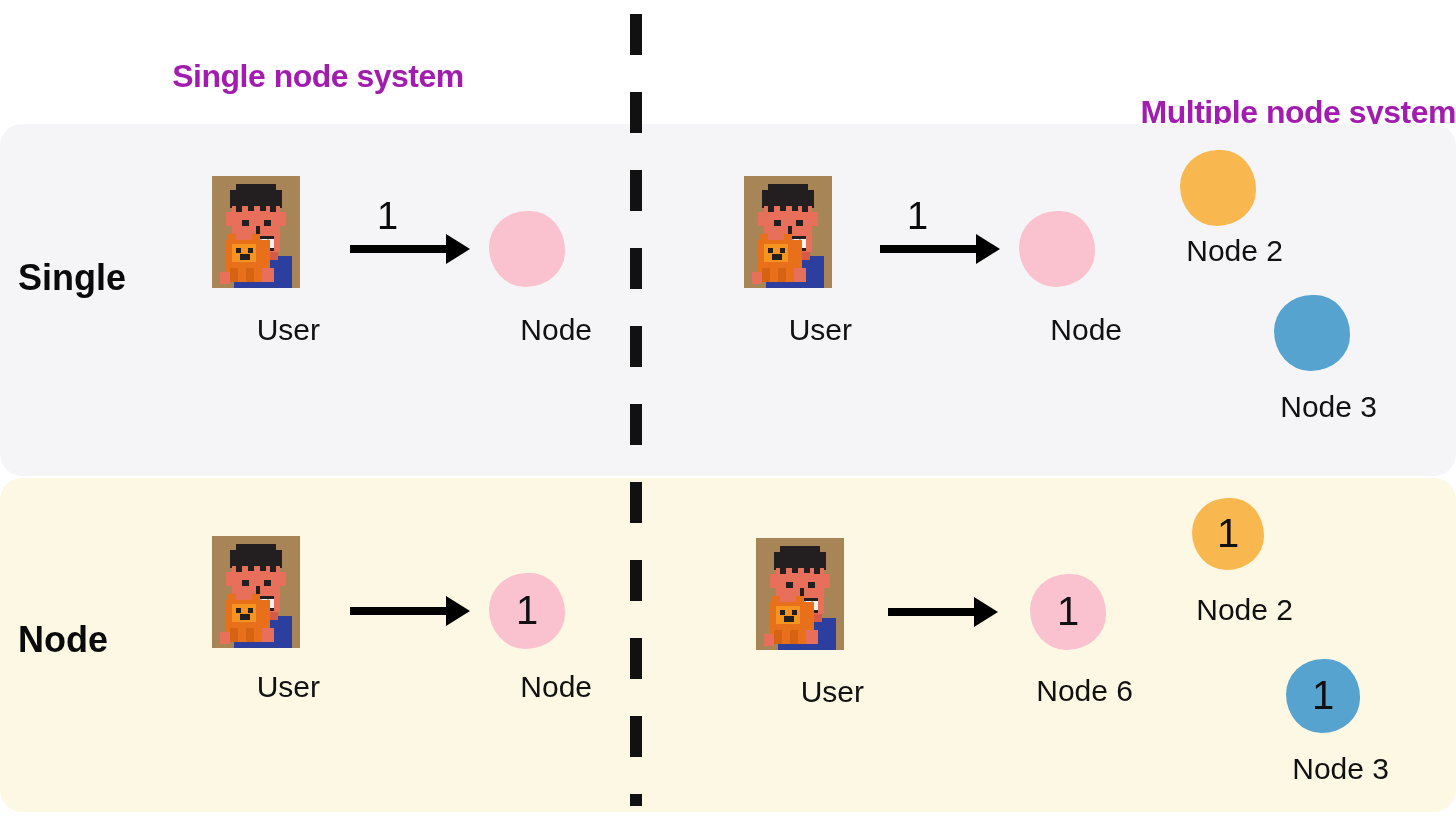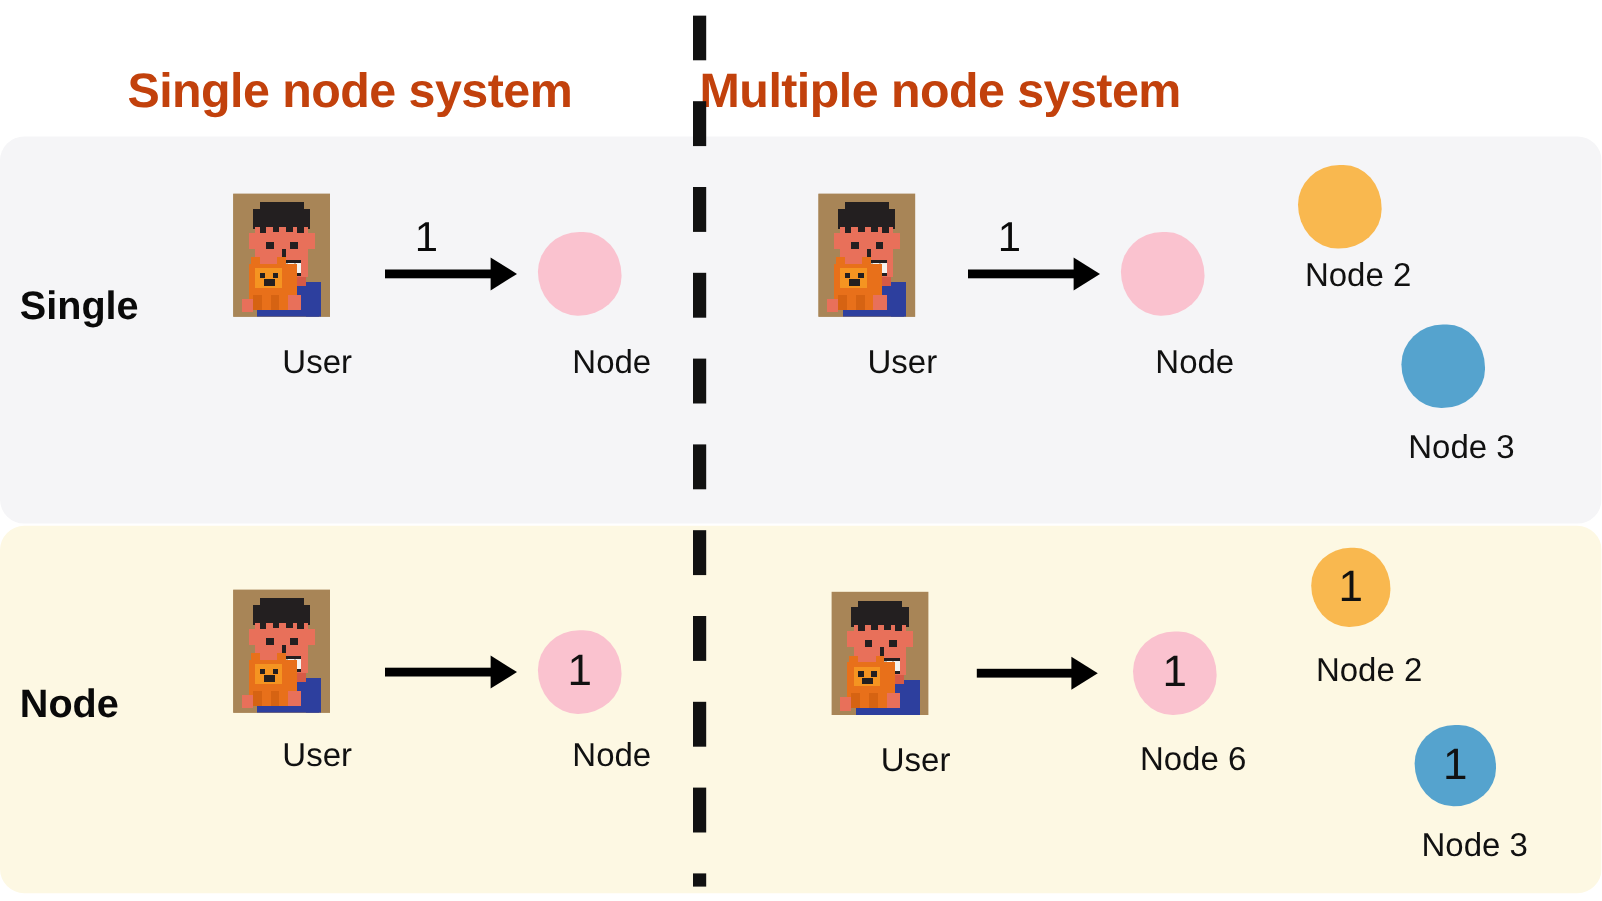--- a/index.html
+++ b/index.html
@@ -13,28 +13,28 @@
     position: relative;
     overflow: hidden;
     font-family: "Liberation Sans", sans-serif;
     -webkit-font-smoothing: antialiased;
   }
 
   
   .col-title {
     position: absolute;
     top: 58px;
-    font-size: 44px;
+    font-size: 32px;
     font-weight: bold;
-    color: #c2410c;
+    color: #a21caf;
     letter-spacing: -0.5px;
     white-space: nowrap;
   }
   #title-single { left: 0;    width: 636px; text-align: center; }
-  #title-multi  { left: 636px; width: 820px; text-align: left; }
+  #title-multi  { left: 636px; width: 820px; text-align: right; margin-top: 36px; }
 
   
   .row-panel {
     position: absolute;
     left: 0;
     width: 1456px;
   }
   #panel-before {
     top: 124px;
     height: 352px;

